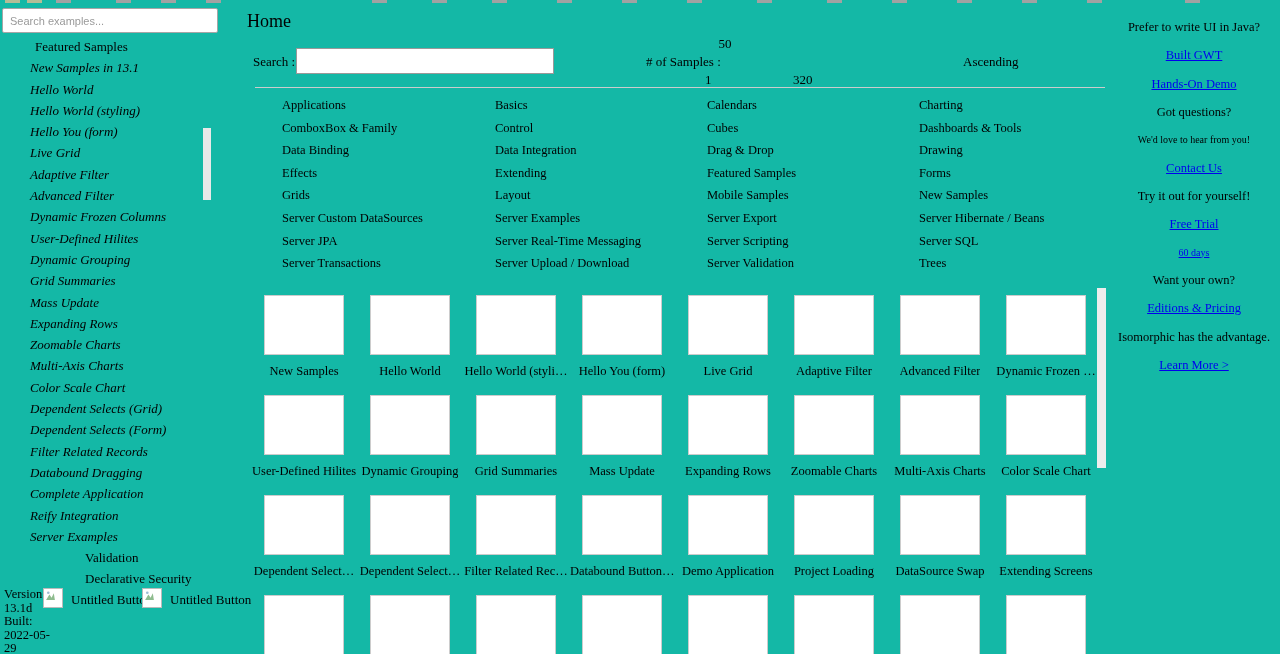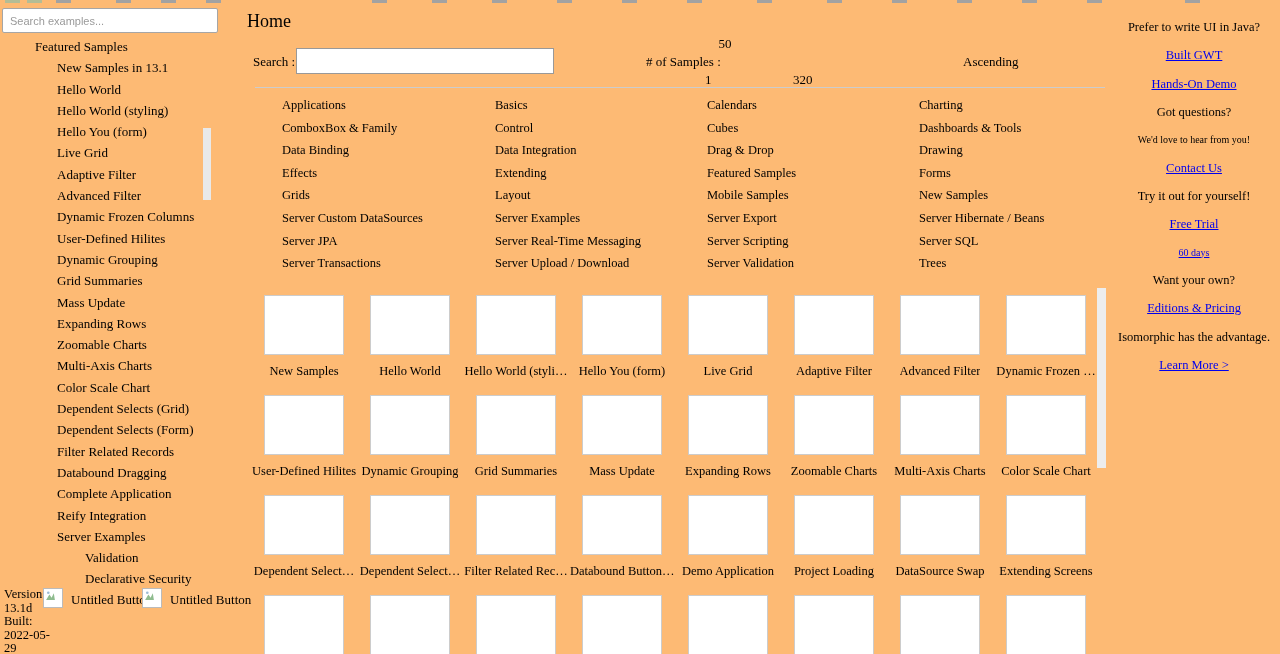--- a/index.html
+++ b/index.html
@@ -1,31 +1,31 @@
 <!DOCTYPE html>
 <html><head>
 <meta charset="utf-8">
 <style>
   html,body { margin:0; padding:0; background:#fff; }
-  .screen { position:relative; width:1280px; height:654px; overflow:hidden; background:#fdba74;
+  .screen { position:relative; width:1280px; height:654px; overflow:hidden; background:#14b8a6;
             font-family:"Liberation Serif", serif; color:#000; }
 
   
   .top-stub { position:absolute; top:0; height:3px; width:15px; background:#a2a2a2; }
   .top-stub.green { background:#b4bd96; }
 
   
   .sidebar-search { position:absolute; left:2px; top:8px; width:200px; height:19px;
     border:1px solid #a6a6a6; border-radius:2px; padding:2px 7px;
     font-family:"Liberation Sans", sans-serif; font-size:11px; color:#444; }
   .sidebar-search::placeholder { color:#9a9a9a; }
   .tree { position:absolute; left:0; top:36px; width:202px; }
   .tree-row { height:21.3px; line-height:21.3px; font-size:13px; white-space:nowrap; cursor:pointer; }
   .lvl0 { padding-left:35px; }
-  .lvl1 { padding-left:57px; }
+  .lvl1 { padding-left:30px;font-style:italic; }
   .lvl2 { padding-left:85px; }
   .sidebar-scrollbar { position:absolute; left:203px; top:128px; width:8px; height:72px; background:#e9e9e9; }
 
   
   .home-tab { position:absolute; left:247px; top:11px; font-size:18px; cursor:pointer; }
   .search-label { position:absolute; left:253px; top:54px; font-size:13px; }
   .main-search { position:absolute; left:296px; top:48px; width:246px; height:20px;
     border:1px solid #999; font-family:"Liberation Sans", sans-serif; font-size:12px; padding:2px 5px; }
   .samples-label { position:absolute; left:646px; top:54px; font-size:13px; }
   .slider-value { position:absolute; left:695px; top:36px; width:60px; text-align:center; font-size:13px; }

